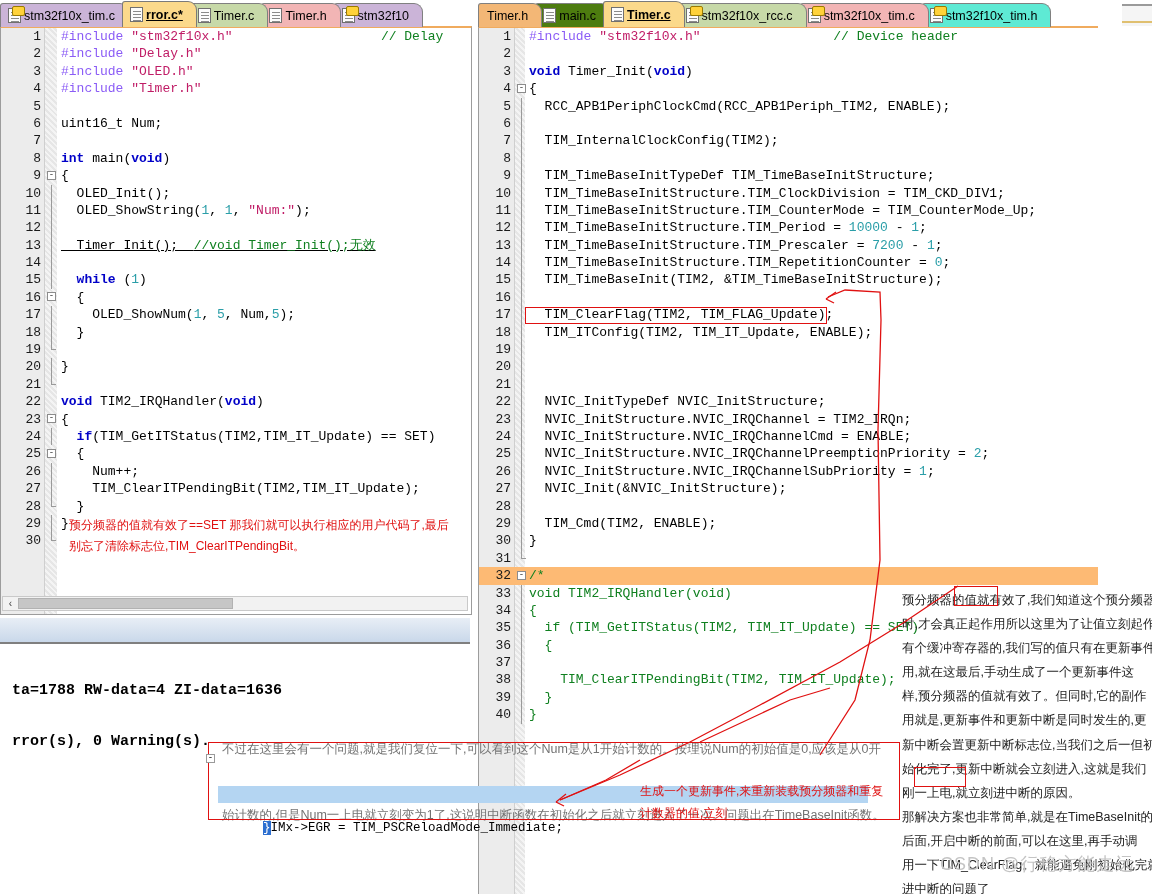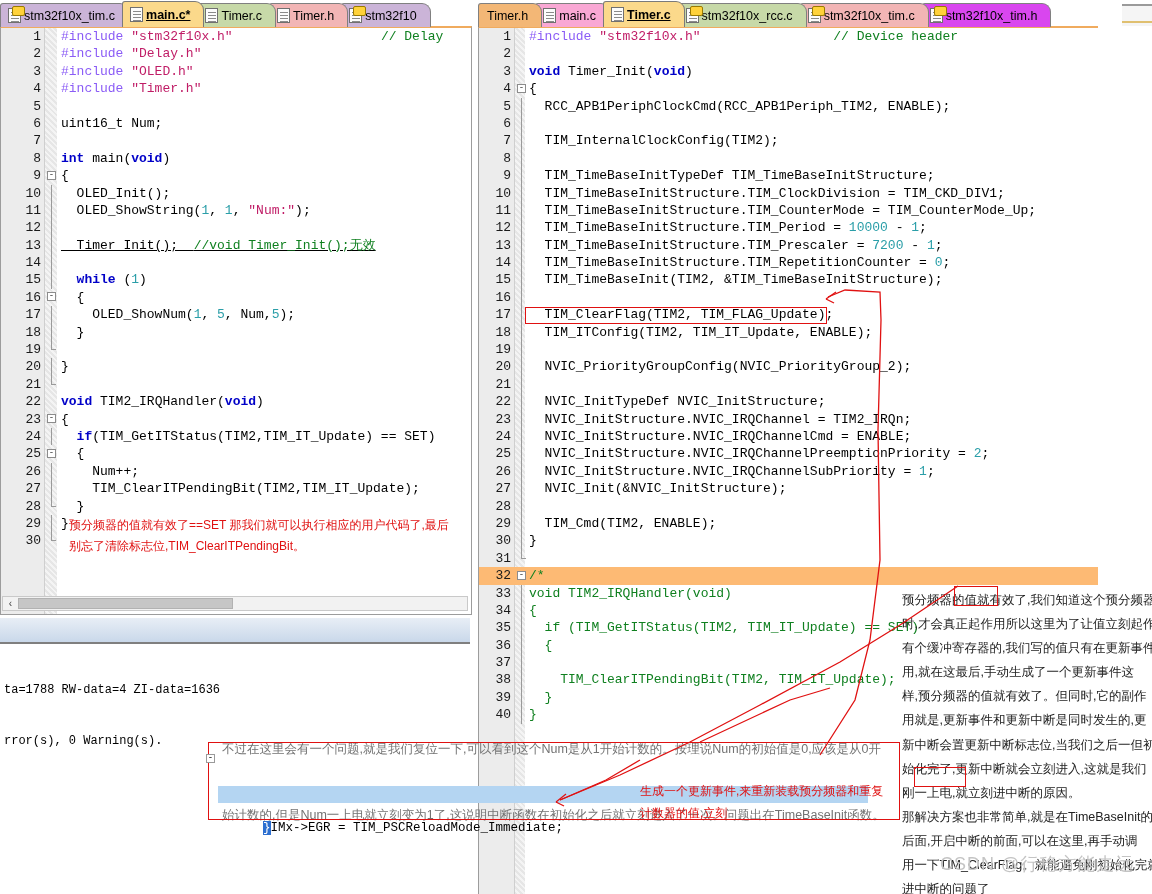--- a/index.html
+++ b/index.html
@@ -133,23 +133,23 @@
   }
   #hscroll .thumb { height: 11px; width: 215px; background:#c6c6c6; border:1px solid #b2b2b2; }
 
   
   #band {
     position:absolute; left:0; top:618px; width:470px; height:26px;
     background: linear-gradient(#e8eef6,#c9d8ea);
     border-bottom: 2px solid #7f7f7f;
   }
   #build-out {
-    position:absolute; left:4px; top:648px; width:470px;
-    font-family: "Liberation Mono", monospace; font-size: 12px; line-height: 17px;
-    color:#000; white-space: pre;
+    position:absolute; left:12px; top:648px; width:470px;
+    font-family: "Liberation Mono", monospace; font-size: 15px; line-height: 17px;
+    color:#000; white-space: pre; font-weight: bold;
   }
 
   
   #bottom-note {
     position:absolute; left:222px; top:694px; width:660px;
     color:#737373; font-size:12.5px; line-height:22px; white-space: pre;
   }
   #bottom-code-box {
     position:absolute; left:208px; top:742px; width:692px; height:78px;
     border: 1.6px solid #e01111;
@@ -202,57 +202,57 @@
 
 <div id="root">
 
   <div class="tabstrip" id="tabstrip-left">
       <div class="tab" style="background: rgb(203, 180, 216); z-index: 5;">
         <span class="ficon key"></span>
         <span class="tlabel">stm32f10x_tim.c</span>
       </div>
       <div class="tab active" style="background: rgb(251, 217, 139); z-index: 30;">
         <span class="ficon"></span>
-        <span class="tlabel">main.c*</span>
+        <span class="tlabel">rror.c*</span>
       </div>
       <div class="tab" style="background: rgb(199, 217, 168); z-index: 3;">
         <span class="ficon"></span>
         <span class="tlabel">Timer.c</span>
       </div>
       <div class="tab" style="background: rgb(242, 181, 181); z-index: 2;">
         <span class="ficon"></span>
         <span class="tlabel">Timer.h</span>
       </div>
       <div class="tab" style="background: rgb(203, 180, 216); z-index: 1;">
         <span class="ficon key"></span>
         <span class="tlabel">stm32f10</span>
       </div>
     </div>
 
   <div class="tabstrip" id="tabstrip-right">
       <div class="tab" style="background: rgb(243, 183, 118); z-index: 6;">
         <span class="tlabel">Timer.h</span>
       </div>
-      <div class="tab" style="background: #f9a8d4; z-index: 5;">
+      <div class="tab" style="background: #4d7c0f; z-index: 5;">
         <span class="ficon"></span>
         <span class="tlabel">main.c</span>
       </div>
       <div class="tab active" style="background: rgb(251, 217, 139); z-index: 30;">
         <span class="ficon"></span>
         <span class="tlabel">Timer.c</span>
       </div>
       <div class="tab" style="background: rgb(199, 217, 168); z-index: 3;">
         <span class="ficon key"></span>
         <span class="tlabel">stm32f10x_rcc.c</span>
       </div>
       <div class="tab" style="background: rgb(242, 181, 181); z-index: 2;">
         <span class="ficon key"></span>
         <span class="tlabel">stm32f10x_tim.c</span>
       </div>
-      <div class="tab" style="background: #d946ef; z-index: 1;">
+      <div class="tab" style="background: #5eead4; z-index: 1;">
         <span class="ficon key"></span>
         <span class="tlabel">stm32f10x_tim.h</span>
       </div>
     </div>
 
   <div id="tr-stub"></div>
 
   <div class="pane" id="pane-left">
     <div class="gutter"></div>
     <div class="marginstripe"></div>
@@ -321,21 +321,21 @@
         <div class="line"><span class="ln">10</span><span class="vbar"></span><span class="code"><span>  TIM_TimeBaseInitStructure.TIM_ClockDivision = TIM_CKD_DIV1;</span></span></div>
         <div class="line"><span class="ln">11</span><span class="vbar"></span><span class="code"><span>  TIM_TimeBaseInitStructure.TIM_CounterMode = TIM_CounterMode_Up;</span></span></div>
         <div class="line"><span class="ln">12</span><span class="vbar"></span><span class="code"><span>  TIM_TimeBaseInitStructure.TIM_Period = </span><span class="num">10000</span><span> - </span><span class="num">1</span><span>;</span></span></div>
         <div class="line"><span class="ln">13</span><span class="vbar"></span><span class="code"><span>  TIM_TimeBaseInitStructure.TIM_Prescaler = </span><span class="num">7200</span><span> - </span><span class="num">1</span><span>;</span></span></div>
         <div class="line"><span class="ln">14</span><span class="vbar"></span><span class="code"><span>  TIM_TimeBaseInitStructure.TIM_RepetitionCounter = </span><span class="num">0</span><span>;</span></span></div>
         <div class="line"><span class="ln">15</span><span class="vbar"></span><span class="code"><span>  TIM_TimeBaseInit(TIM2, &amp;TIM_TimeBaseInitStructure);</span></span></div>
         <div class="line"><span class="ln">16</span><span class="vbar"></span><span class="code"></span></div>
         <div class="line"><span class="ln">17</span><span class="vbar"></span><span class="code"><span>  TIM_ClearFlag(TIM2, TIM_FLAG_Update);</span></span></div>
         <div class="line"><span class="ln">18</span><span class="vbar"></span><span class="code"><span>  TIM_ITConfig(TIM2, TIM_IT_Update, ENABLE);</span></span></div>
         <div class="line"><span class="ln">19</span><span class="vbar"></span><span class="code"></span></div>
-        <div class="line"><span class="ln">20</span><span class="vbar"></span><span class="code"><span>  NVIC_PriorityGroupConfig(NVIC_PriorityGroup_2);</span></span></div>
+        <div class="line"><span class="ln">20</span><span class="vbar"></span></div>
         <div class="line"><span class="ln">21</span><span class="vbar"></span><span class="code"></span></div>
         <div class="line"><span class="ln">22</span><span class="vbar"></span><span class="code"><span>  NVIC_InitTypeDef NVIC_InitStructure;</span></span></div>
         <div class="line"><span class="ln">23</span><span class="vbar"></span><span class="code"><span>  NVIC_InitStructure.NVIC_IRQChannel = TIM2_IRQn;</span></span></div>
         <div class="line"><span class="ln">24</span><span class="vbar"></span><span class="code"><span>  NVIC_InitStructure.NVIC_IRQChannelCmd = ENABLE;</span></span></div>
         <div class="line"><span class="ln">25</span><span class="vbar"></span><span class="code"><span>  NVIC_InitStructure.NVIC_IRQChannelPreemptionPriority = </span><span class="num">2</span><span>;</span></span></div>
         <div class="line"><span class="ln">26</span><span class="vbar"></span><span class="code"><span>  NVIC_InitStructure.NVIC_IRQChannelSubPriority = </span><span class="num">1</span><span>;</span></span></div>
         <div class="line"><span class="ln">27</span><span class="vbar"></span><span class="code"><span>  NVIC_Init(&amp;NVIC_InitStructure);</span></span></div>
         <div class="line"><span class="ln">28</span><span class="vbar"></span><span class="code"></span></div>
         <div class="line"><span class="ln">29</span><span class="vbar"></span><span class="code"><span>  TIM_Cmd(TIM2, ENABLE);</span></span></div>
         <div class="line"><span class="ln">30</span><span class="vbar"></span><span class="code"><span>}</span></span></div>

